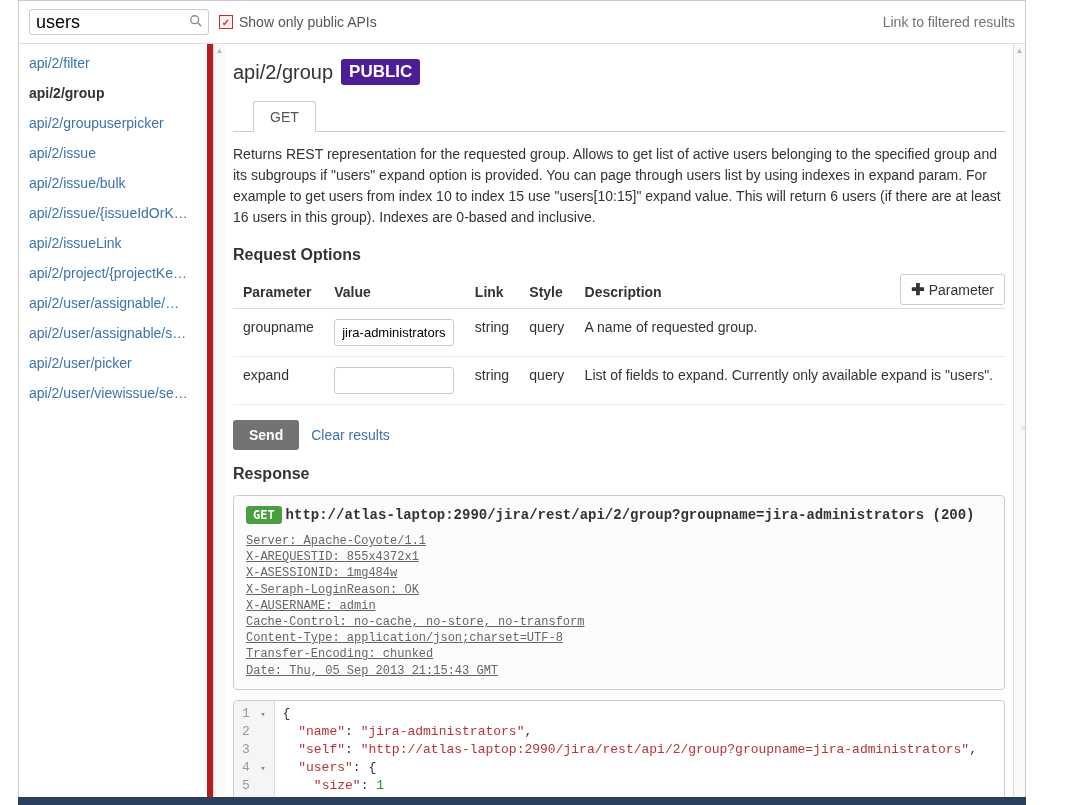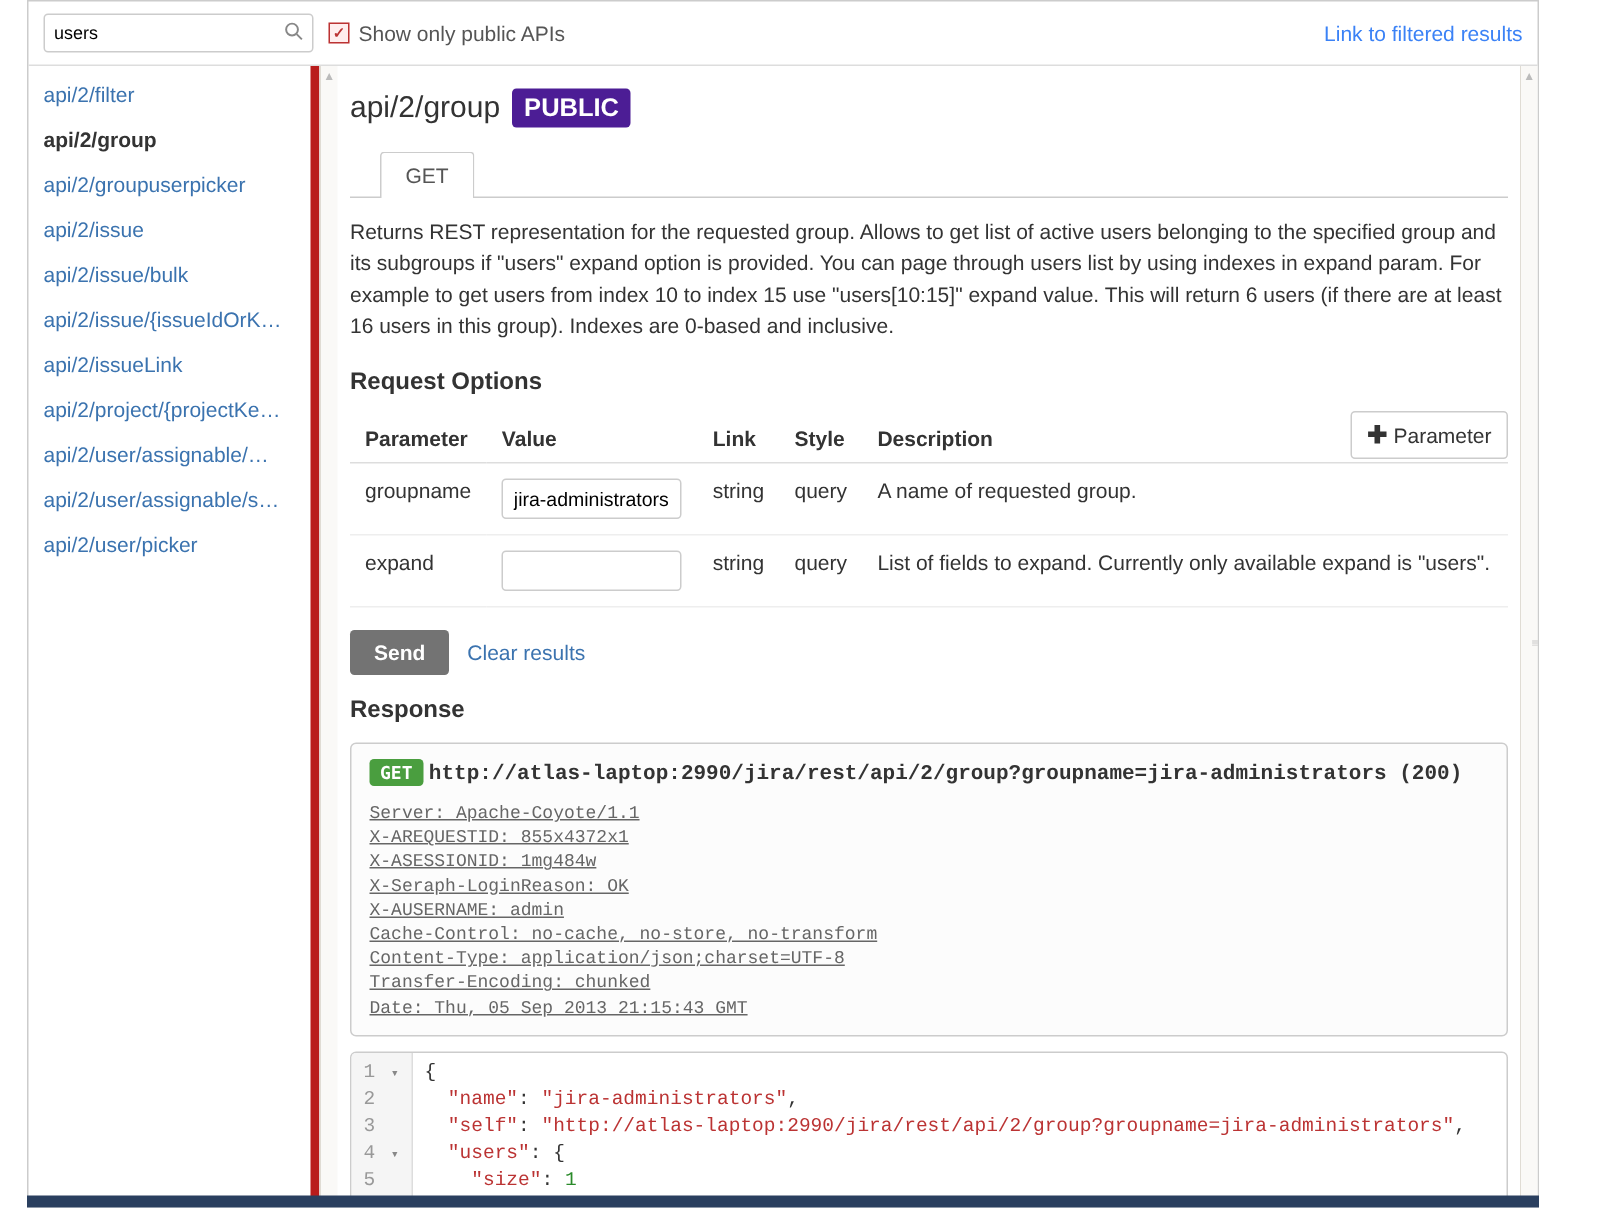--- a/index.html
+++ b/index.html
@@ -2,26 +2,26 @@
 <html><head>
   <meta charset="utf-8">
   <style>
     * { box-sizing: border-box; margin: 0; padding: 0; }
     body { font-family: Arial, sans-serif; font-size: 14px; color: #333; background: #fff; }
     .container { width: 1076px; height: 805px; position: relative; overflow: hidden; }
     .inner { position: absolute; left: 18px; top: 0; right: 50px; bottom: 0; border: 1px solid #ccc; background: #fff; }
     
     .topbar { display: flex; align-items: center; padding: 8px 10px; border-bottom: 1px solid #ddd; gap: 10px; }
     .search-wrap { position: relative; width: 180px; }
-    .search-input { width: 100%; padding: 4px 24px 4px 6px; border: 1px solid #ccc; border-radius: 3px; font-size: 12px; height: 26px; }
+    .search-input { width: 100%; padding: 4px 24px 4px 6px; border: 1px solid #ccc; border-radius: 3px; font-size: 18px; height: 26px; }
     .search-icon { position: absolute; right: 6px; top: 5px; color: #888; font-size: 14px; cursor: pointer; }
     .chk-wrap { display: flex; align-items: center; gap: 6px; color: #555; }
     .chk-box { width: 14px; height: 14px; border: 1px solid #b33; background: #fee; display: inline-flex; align-items: center; justify-content: center; font-size: 10px; color: #b33; font-weight: bold; }
     .spacer { flex: 1; }
-    .link-filtered { color: #3b82f6; text-decoration: none; cursor: pointer; padding-left: 47px; }
+    .link-filtered { color: #737373; text-decoration: none; cursor: pointer; padding-left: 47px; }
     
     .body { display: flex; height: calc(100% - 43px); position: relative; }
     .sidebar { width: 194px; border-right: 6px solid #b91c1c; overflow-y: auto; position: relative; }
     .sidebar-inner { padding: 4px 0; }
     .api-item { padding: 7px 10px; color: #3b73af; cursor: pointer; white-space: nowrap; overflow: hidden; text-overflow: ellipsis; font-size: 14px; }
     .api-item.active { color: #333; font-weight: bold; }
     
     .scroll-ind { position: absolute; right: 0; width: 12px; background: #faf9f7; border-left: 1px solid #e0dcd4; }
     .scroll-ind.left { left: 194px; right: auto; top: 0; bottom: 0; }
     .scroll-triangle { text-align: center; color: #bbb; font-size: 8px; padding: 2px 0; }
@@ -104,20 +104,21 @@
             <div class="api-item active">api/2/group</div>
             <div class="api-item">api/2/groupuserpicker</div>
             <div class="api-item">api/2/issue</div>
             <div class="api-item">api/2/issue/bulk</div>
             <div class="api-item">api/2/issue/{issueIdOrK…</div>
             <div class="api-item">api/2/issueLink</div>
             <div class="api-item">api/2/project/{projectKe…</div>
             <div class="api-item">api/2/user/assignable/…</div>
             <div class="api-item">api/2/user/assignable/s…</div>
             <div class="api-item">api/2/user/picker</div>
+            <div class="api-item">api/2/user/viewissue/se…</div>
           </div>
       </div>
       <div class="scroll-ind left">
         <div class="scroll-triangle">▲</div>
       </div>
 
       <div class="main">
         <div class="splitter-dots">⋮</div>
         <div class="main-title">
           <span class="main-title-text">api/2/group</span>

